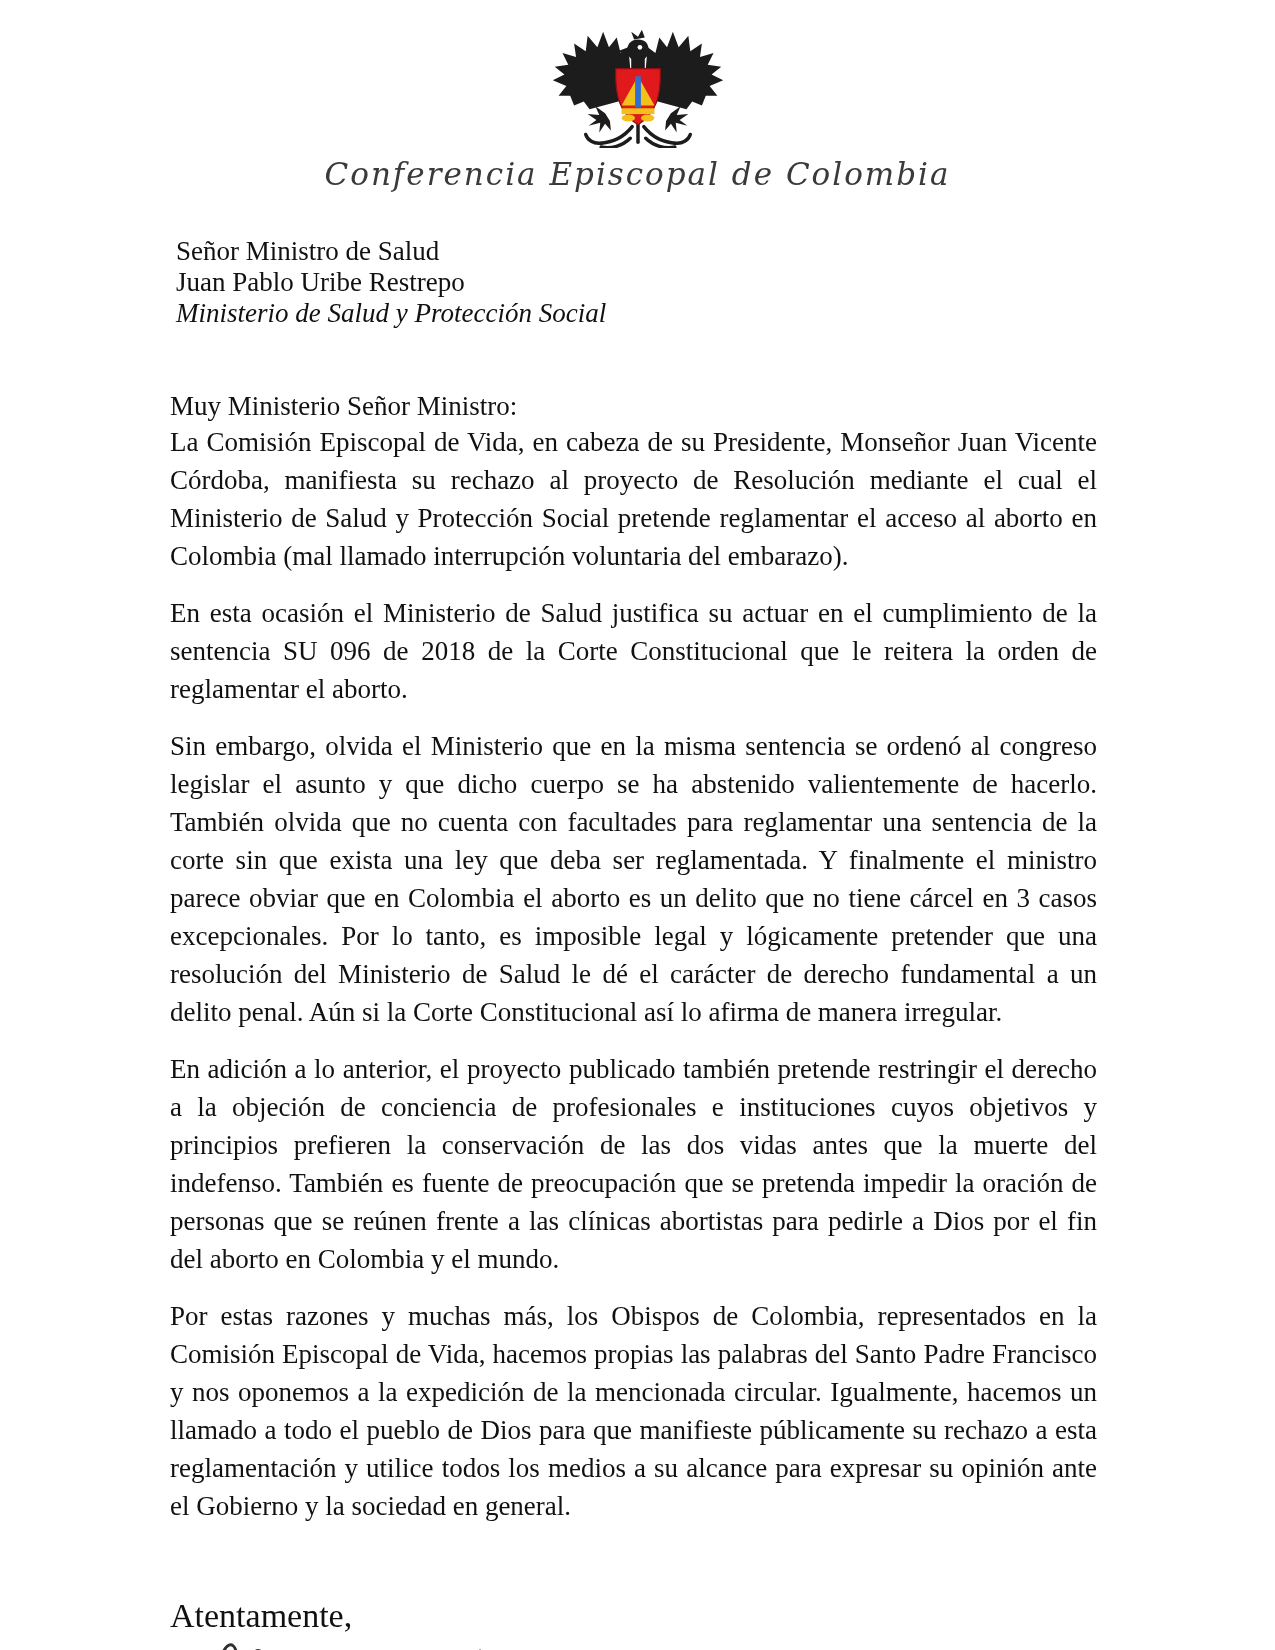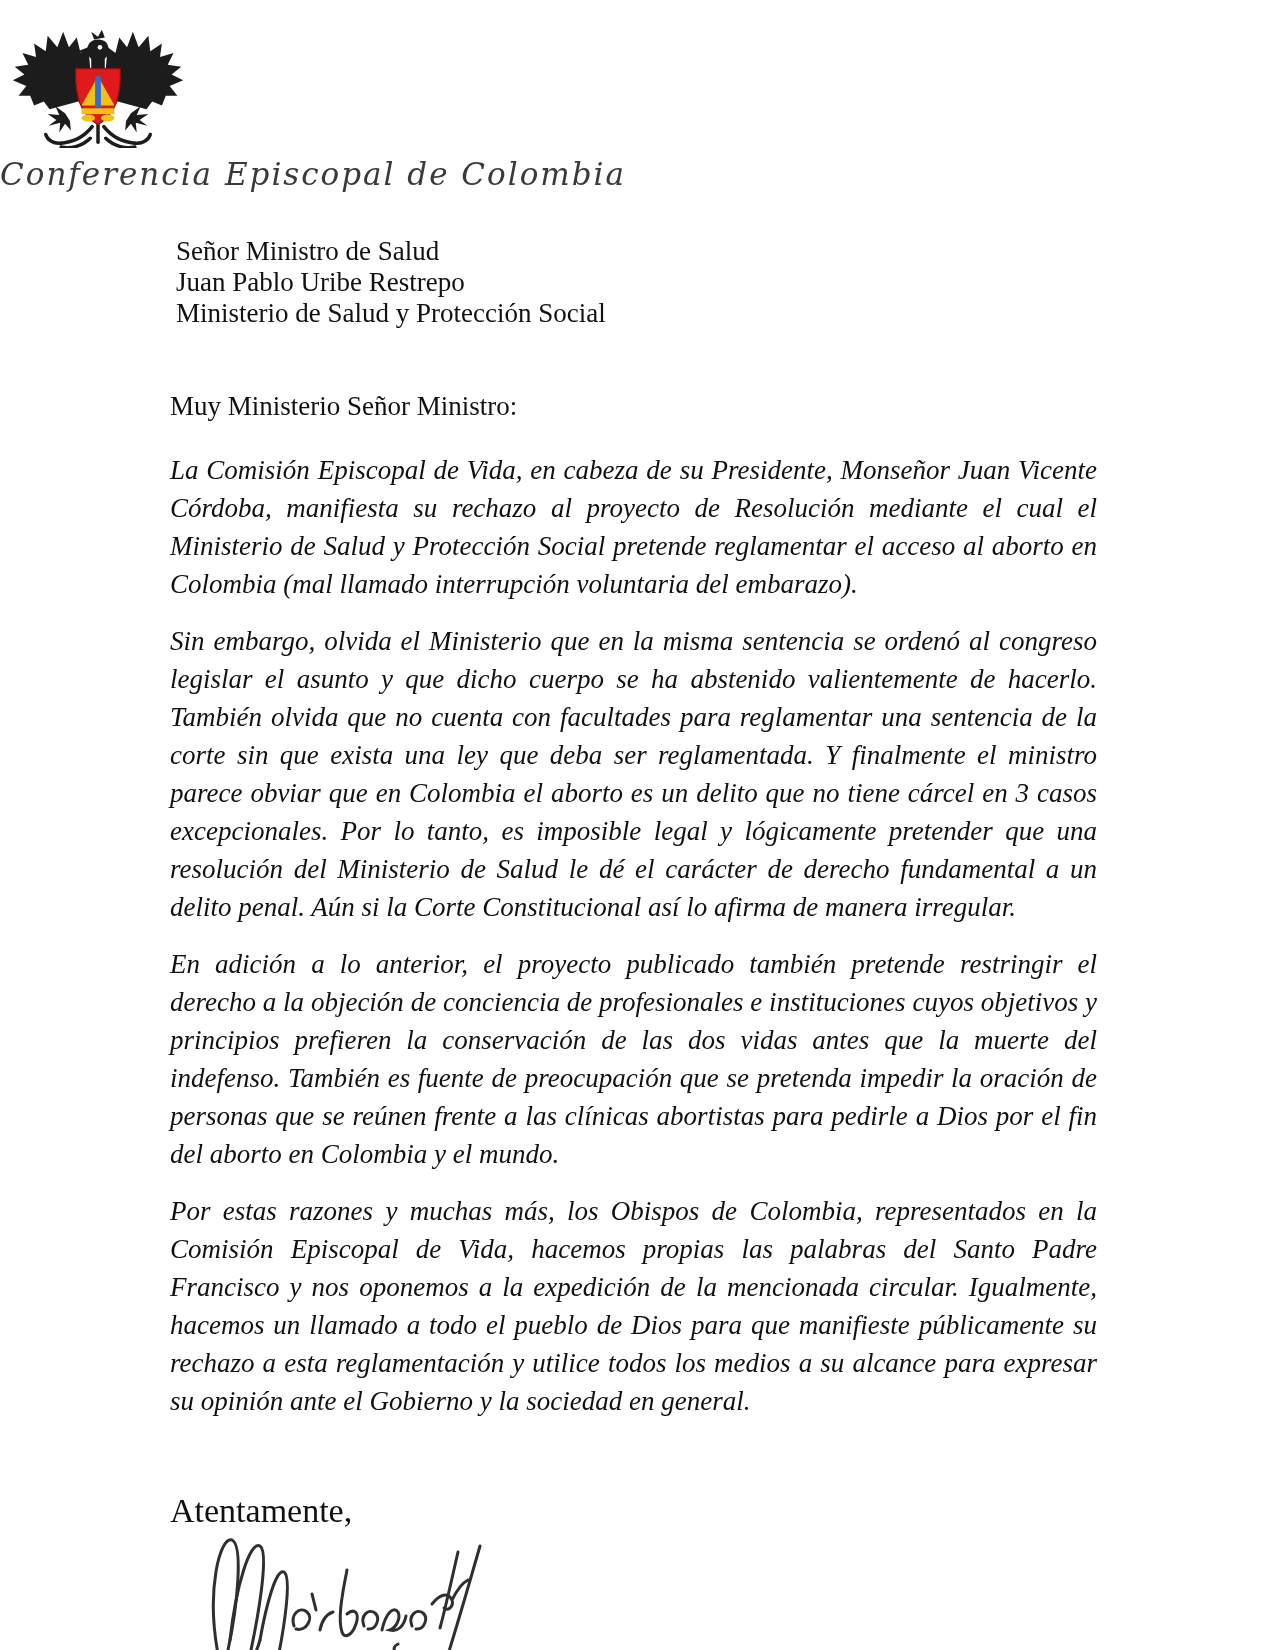--- a/index.html
+++ b/index.html
@@ -8,37 +8,37 @@
     position:relative;
     width:1275px;
     height:1650px;
     margin:0 auto;
     background:#ffffff;
     font-family:"Liberation Serif", serif;
     color:#111111;
     overflow:hidden;
   }
   
-  .letterhead { padding-top:26px; text-align:left; }
+  .letterhead { padding-top:26px; text-align:center; }
   .crest { display:inline-block; }
   .org-script {
     margin-top:4px;
     font-family:"DejaVu Serif", serif;
     font-style:italic;
     font-size:31px;
     letter-spacing:2px;
     color:#3a3a3a;
   }
   
   .content { padding:0 178px 0 170px; }
   .recipient { margin-top:44px; font-size:27px; line-height:31px;margin-left:6px; }
   .recipient .name { font-weight:normal; }
-  .recipient .institution { }
+  .recipient .institution { font-style:italic; }
   .greeting { margin-top:60px; font-size:27px; line-height:34px; }
-  .paragraphs { margin-top:28px;font-style:italic; }
+  .paragraphs { margin-top:0; }
   .paragraphs p {
     font-size:27px;
     line-height:38px;
     text-align:justify;
     margin-bottom:19px;
   }
   .closing { margin-top:72px; font-size:34px; line-height:38px; }
   
   .signature-block { position:relative; height:112px; }
   .signature-svg {
@@ -107,20 +107,21 @@
     <div class="recipient">
       <div>Señor Ministro de Salud</div>
       <div class="name">Juan Pablo Uribe Restrepo</div>
       <div class="institution">Ministerio de Salud y Protección Social</div>
     </div>
 
     <div class="greeting">Muy Ministerio Señor Ministro:</div>
 
     <div class="paragraphs">
       <p>La Comisión Episcopal de Vida, en cabeza de su Presidente, Monseñor Juan Vicente Córdoba, manifiesta su rechazo al proyecto de Resolución mediante el cual el Ministerio de Salud y Protección Social pretende reglamentar el acceso al aborto en Colombia (mal llamado interrupción voluntaria del embarazo).</p>
+      <p>En esta ocasión el Ministerio de Salud justifica su actuar en el cumplimiento de la sentencia SU 096 de 2018 de la Corte Constitucional que le reitera la orden de reglamentar el aborto.</p>
       <p>Sin embargo, olvida el Ministerio que en la misma sentencia se ordenó al congreso legislar el asunto y que dicho cuerpo se ha abstenido valientemente de hacerlo. También olvida que no cuenta con facultades para reglamentar una sentencia de la corte sin que exista una ley que deba ser reglamentada. Y finalmente el ministro parece obviar que en Colombia el aborto es un delito que no tiene cárcel en 3 casos excepcionales. Por lo tanto, es imposible legal y lógicamente pretender que una resolución del Ministerio de Salud le dé el carácter de derecho fundamental a un delito penal. Aún si la Corte Constitucional así lo afirma de manera irregular.</p>
       <p>En adición a lo anterior, el proyecto publicado también pretende restringir el derecho a la objeción de conciencia de profesionales e instituciones cuyos objetivos y principios prefieren la conservación de las dos vidas antes que la muerte del indefenso. También es fuente de preocupación que se pretenda impedir la oración de personas que se reúnen frente a las clínicas abortistas para pedirle a Dios por el fin del aborto en Colombia y el mundo.</p>
       <p>Por estas razones y muchas más, los Obispos de Colombia, representados en la Comisión Episcopal de Vida, hacemos propias las palabras del Santo Padre Francisco y nos oponemos a la expedición de la mencionada circular. Igualmente, hacemos un llamado a todo el pueblo de Dios para que manifieste públicamente su rechazo a esta reglamentación y utilice todos los medios a su alcance para expresar su opinión ante el Gobierno y la sociedad en general.</p>
     </div>
 
     <div class="closing">Atentamente,</div>
 
     <div class="signature-block">
 
       <svg class="signature-svg" viewBox="0 0 300 205" aria-hidden="true">

